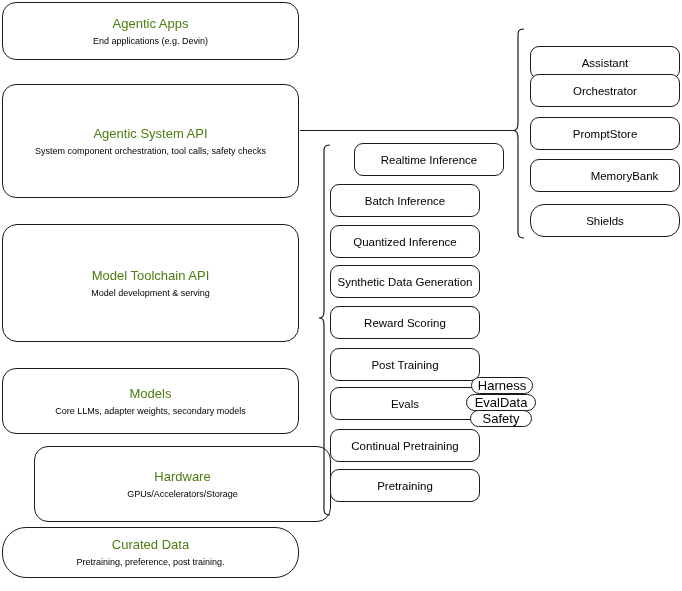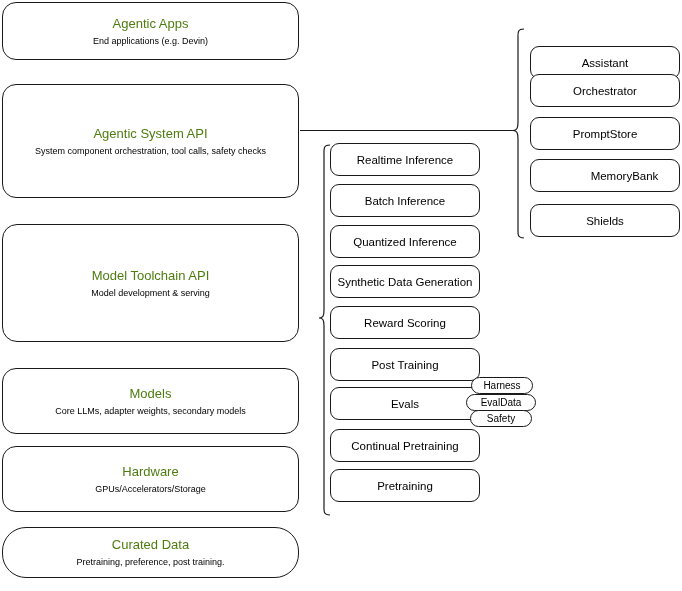--- a/index.html
+++ b/index.html
@@ -74,21 +74,21 @@
   .pill {
     position: absolute;
     box-sizing: border-box;
     background: #ffffff;
     border: 1px solid #1a1a1a;
     border-radius: 11px;
     height: 17px;
     display: flex;
     align-items: center;
     justify-content: center;
-    font-size: 10px;
+    font-size: 13px;
     line-height: 1;
     z-index: 6;
   }
 
   
   #connectors {
     position: absolute;
     left: 0;
     top: 0;
     width: 682px;
@@ -141,31 +141,31 @@
   <div class="box layer" style="top:224px; height:118px;border-radius:15px;">
     <div class="title">Model Toolchain API</div>
     <div class="subtitle">Model development &amp; serving</div>
   </div>
 
   <div class="box layer" style="top:368px; height:66px;">
     <div class="title">Models</div>
     <div class="subtitle">Core LLMs, adapter weights, secondary models</div>
   </div>
 
-  <div class="box layer" style="top:446px; height:66px;">
+  <div class="box layer" style="top:446px; height:76px;margin-left:32px;">
     <div class="title">Hardware</div>
     <div class="subtitle">GPUs/Accelerators/Storage</div>
   </div>
 
   <div class="box layer" style="top:527px; height:51px;border-radius:24px;">
     <div class="title">Curated Data</div>
     <div class="subtitle">Pretraining, preference, post training.</div>
   </div>
 
-  <div class="box mid" style="top:143px;">
+  <div class="box mid" style="top:143px;margin-left:24px;">
     <span>Realtime Inference</span>
   </div>
   <div class="box mid" style="top:184px;">
     <span>Batch Inference</span>
   </div>
   <div class="box mid" style="top:225px;text-align:center;">
     <span>Quantized Inference</span>
   </div>
   <div class="box mid" style="top:265px;">
     <span>Synthetic Data Generation</span>
@@ -201,17 +201,17 @@
   </div>
   <div class="box right" style="top:74px;">
     <span>Orchestrator</span>
   </div>
   <div class="box right" style="top:117px;">
     <span>PromptStore</span>
   </div>
   <div class="box right" style="top:159px;padding-left:39px;">
     <span>MemoryBank</span>
   </div>
-  <div class="box right" style="top:204px;">
+  <div class="box right" style="top:204px;border-radius:14px;">
     <span>Shields</span>
   </div>
 
 </div>
 
 </body></html>

